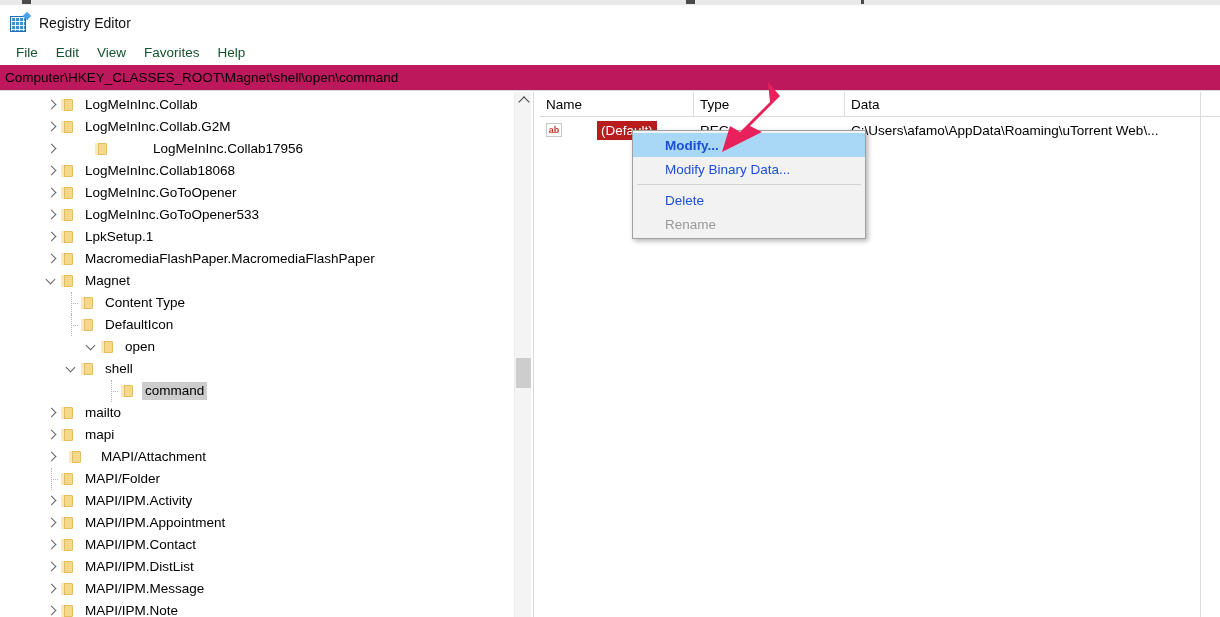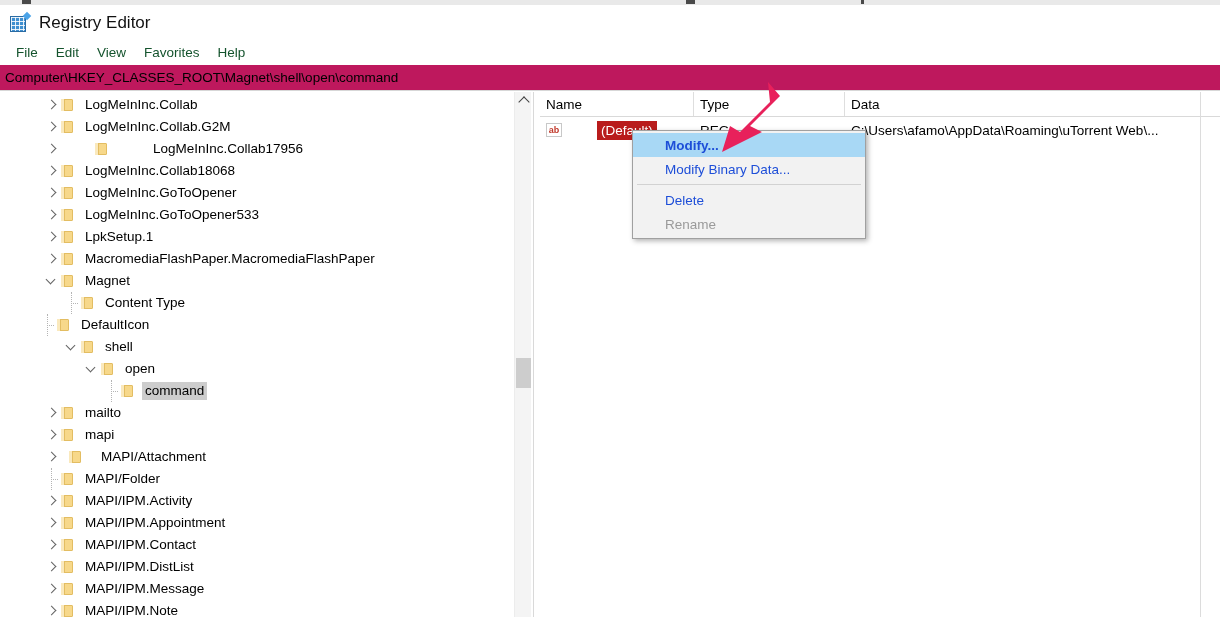--- a/index.html
+++ b/index.html
@@ -68,21 +68,21 @@
   }
   .title-icon .diamond {
     position: absolute;
     right: 0; top: 0;
     width: 6px; height: 6px;
     background: #4aa3e8;
     transform: rotate(45deg);
   }
   .title-text {
     margin-left: 9px;
-    font-size: 17px;
+    font-size: 14px;
     color: #111111;
   }
 
   
   .menubar {
     position: absolute;
     left: 0; top: 41px;
     width: 1220px; height: 23px;
     display: flex;
     align-items: center;
@@ -443,34 +443,34 @@
         <div class="tree-row" style="padding-left: 44px;">
           <span class="twisty expanded"></span>
           <span class="folder"></span>
           <span class="node-label">Magnet</span>
         </div>
         <div class="tree-row" style="padding-left: 64px;">
           <span class="guide tee"></span>
           <span class="folder"></span>
           <span class="node-label">Content Type</span>
         </div>
-        <div class="tree-row" style="padding-left: 40px;">
+        <div class="tree-row" style="padding-left: 64px;">
           <span class="guide tee"></span>
           <span class="folder"></span>
           <span class="node-label">DefaultIcon</span>
+        </div>
+        <div class="tree-row" style="padding-left: 84px;">
+          <span class="twisty expanded"></span>
+          <span class="folder"></span>
+          <span class="node-label">open</span>
         </div>
         <div class="tree-row" style="padding-left: 64px;">
           <span class="twisty expanded"></span>
           <span class="folder"></span>
           <span class="node-label">shell</span>
-        </div>
-        <div class="tree-row" style="padding-left: 84px;">
-          <span class="twisty expanded"></span>
-          <span class="folder"></span>
-          <span class="node-label">open</span>
         </div>
         <div class="tree-row selected" style="padding-left: 104px;">
           <span class="guide tee"></span>
           <span class="folder"></span>
           <span class="node-label">command</span>
         </div>
         <div class="tree-row" style="padding-left: 44px;">
           <span class="twisty collapsed"></span>
           <span class="folder"></span>
           <span class="node-label">mailto</span>

